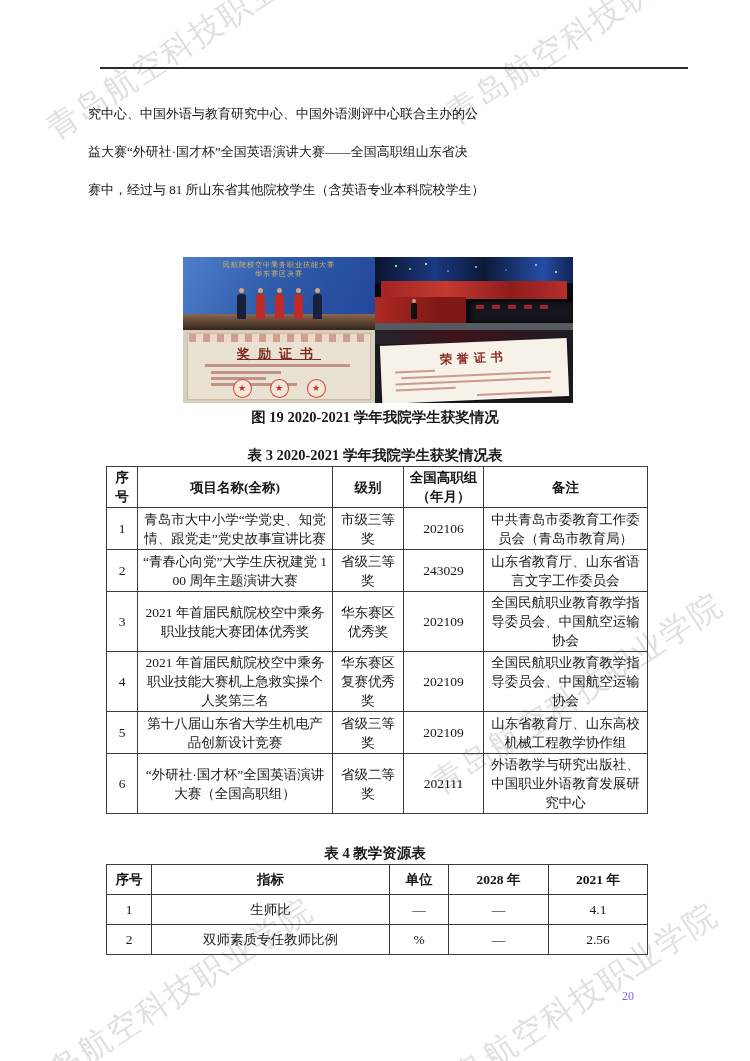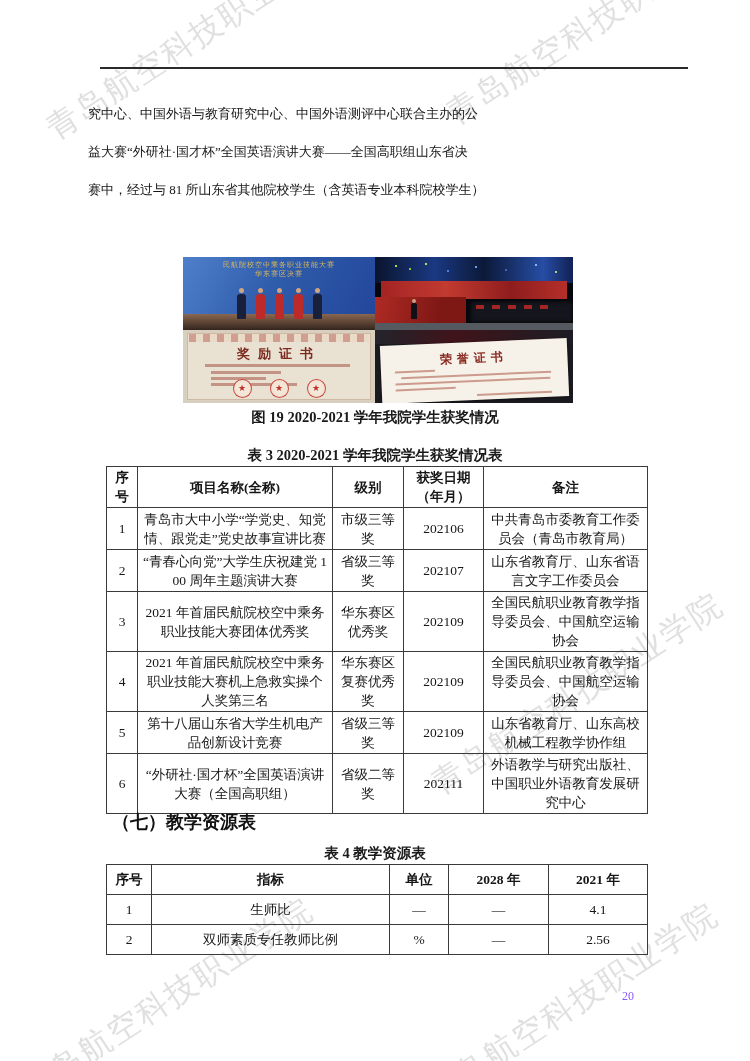--- a/index.html
+++ b/index.html
@@ -68,21 +68,21 @@
     background:repeating-linear-gradient(90deg,#a32424 0 8px,#15151d 8px 16px); }
   .ph-venue .floorstrip { position:absolute; bottom:0; left:0; right:0; height:7px; background:#555a60; }
   
   .ph-certA { background:#d8cfbe; }
   .ph-certA .frame { position:absolute; inset:3px 4px 3px 4px; background:#e9e1d1;
     border:1px solid #cdb9a4; }
   .ph-certA .ornament { position:absolute; top:4px; left:6px; right:6px; height:8px;
     background:repeating-linear-gradient(90deg,#c98e80 0 7px,#ead9c6 7px 14px); opacity:.8; }
   .cert-title { position:absolute; left:0; right:0; text-align:center; font-weight:bold;
     color:#7d2a1f; }
-  .ph-certA .cert-title { top:15px; font-size:13px; letter-spacing:8px; }
+  .ph-certA .cert-title { top:15px; font-size:13px; letter-spacing:8px;text-decoration:underline; }
   .tline { position:absolute; height:2.5px; background:#b5796c; opacity:.75; }
   .stamps { position:absolute; bottom:5px; left:0; right:0; text-align:center; }
   .stamp { display:inline-block; width:17px; height:17px; margin:0 9px; border-radius:50%;
     border:1px solid rgba(195,45,40,.85); color:#c02f2a; font-size:9px; line-height:16px;
     text-align:center; background:radial-gradient(#f7ece0,#eedfcc); }
   
   .ph-certB { background:#1a1a20; }
   .ph-certB .darktop { position:absolute; top:0; left:0; right:0; height:14px;
     background:linear-gradient(90deg,#23232b,#40141a 40%,#1c1c24); }
   .ph-certB .paper { position:absolute; left:6px; right:5px; top:12px; bottom:3px;
@@ -181,35 +181,35 @@
         <col style="width:195px">
         <col style="width:71px">
         <col style="width:80px">
         <col style="width:164px">
     </colgroup>
     <tbody>
         <tr class="h40">
       <th>序号</th>
       <th>项目名称(全称)</th>
       <th>级别</th>
-      <th>获奖日期（年月）</th>
+      <th>全国高职组（年月）</th>
       <th>备注</th>
     </tr>
     <tr class="h42">
       <td>1</td>
       <td>青岛市大中小学“学党史、知党情、跟党走”党史故事宣讲比赛</td>
       <td>市级三等奖</td>
       <td>202106</td>
       <td>中共青岛市委教育工作委员会（青岛市教育局）</td>
     </tr>
     <tr class="h42">
       <td>2</td>
       <td>“青春心向党”大学生庆祝建党 100 周年主题演讲大赛</td>
       <td>省级三等奖</td>
-      <td>202107</td>
+      <td>243029</td>
       <td>山东省教育厅、山东省语言文字工作委员会</td>
     </tr>
     <tr class="h58">
       <td>3</td>
       <td>2021 年首届民航院校空中乘务职业技能大赛团体优秀奖</td>
       <td>华东赛区优秀奖</td>
       <td>202109</td>
       <td>全国民航职业教育教学指导委员会、中国航空运输协会</td>
     </tr>
     <tr class="h58">
@@ -229,21 +229,20 @@
     <tr class="h58">
       <td>6</td>
       <td>“外研社·国才杯”全国英语演讲大赛（全国高职组）</td>
       <td>省级二等奖</td>
       <td>202111</td>
       <td>外语教学与研究出版社、中国职业外语教育发展研究中心</td>
     </tr>
   </tbody>
     </table>
 
-  <div class="section-heading">（七）教学资源表</div>
 
   <div class="caption" style="top:844px;">表 4 教学资源表</div>
 
   <table class="doc" id="table4">
     <colgroup>
       <col style="width:45px">
         <col style="width:238px">
         <col style="width:59px">
         <col style="width:100px">
         <col style="width:99px">

